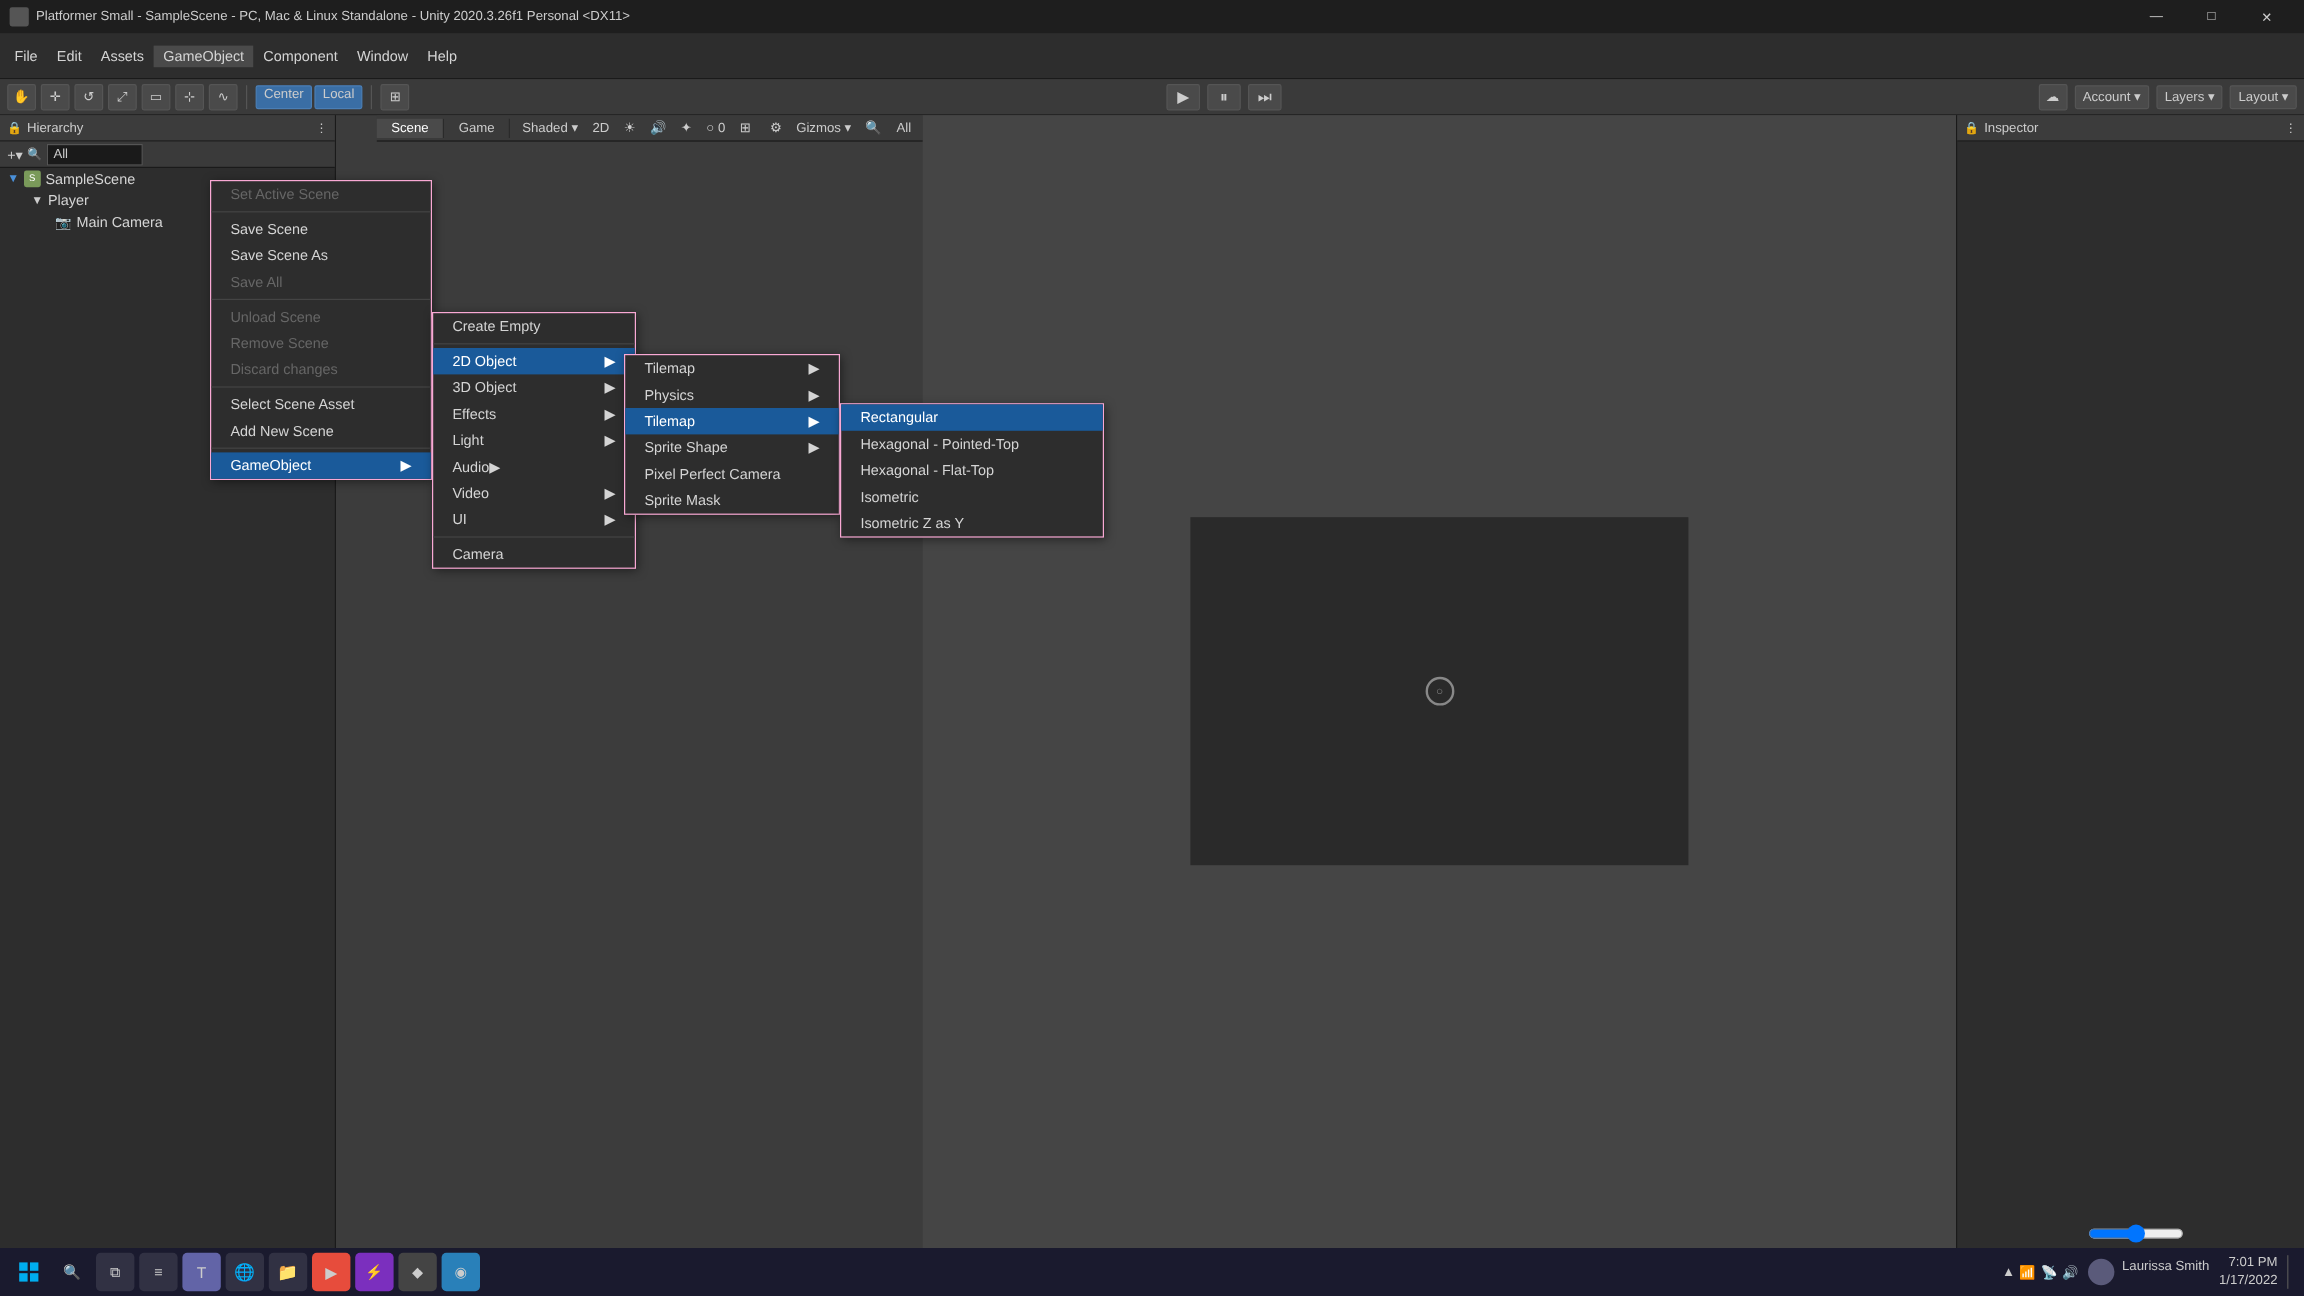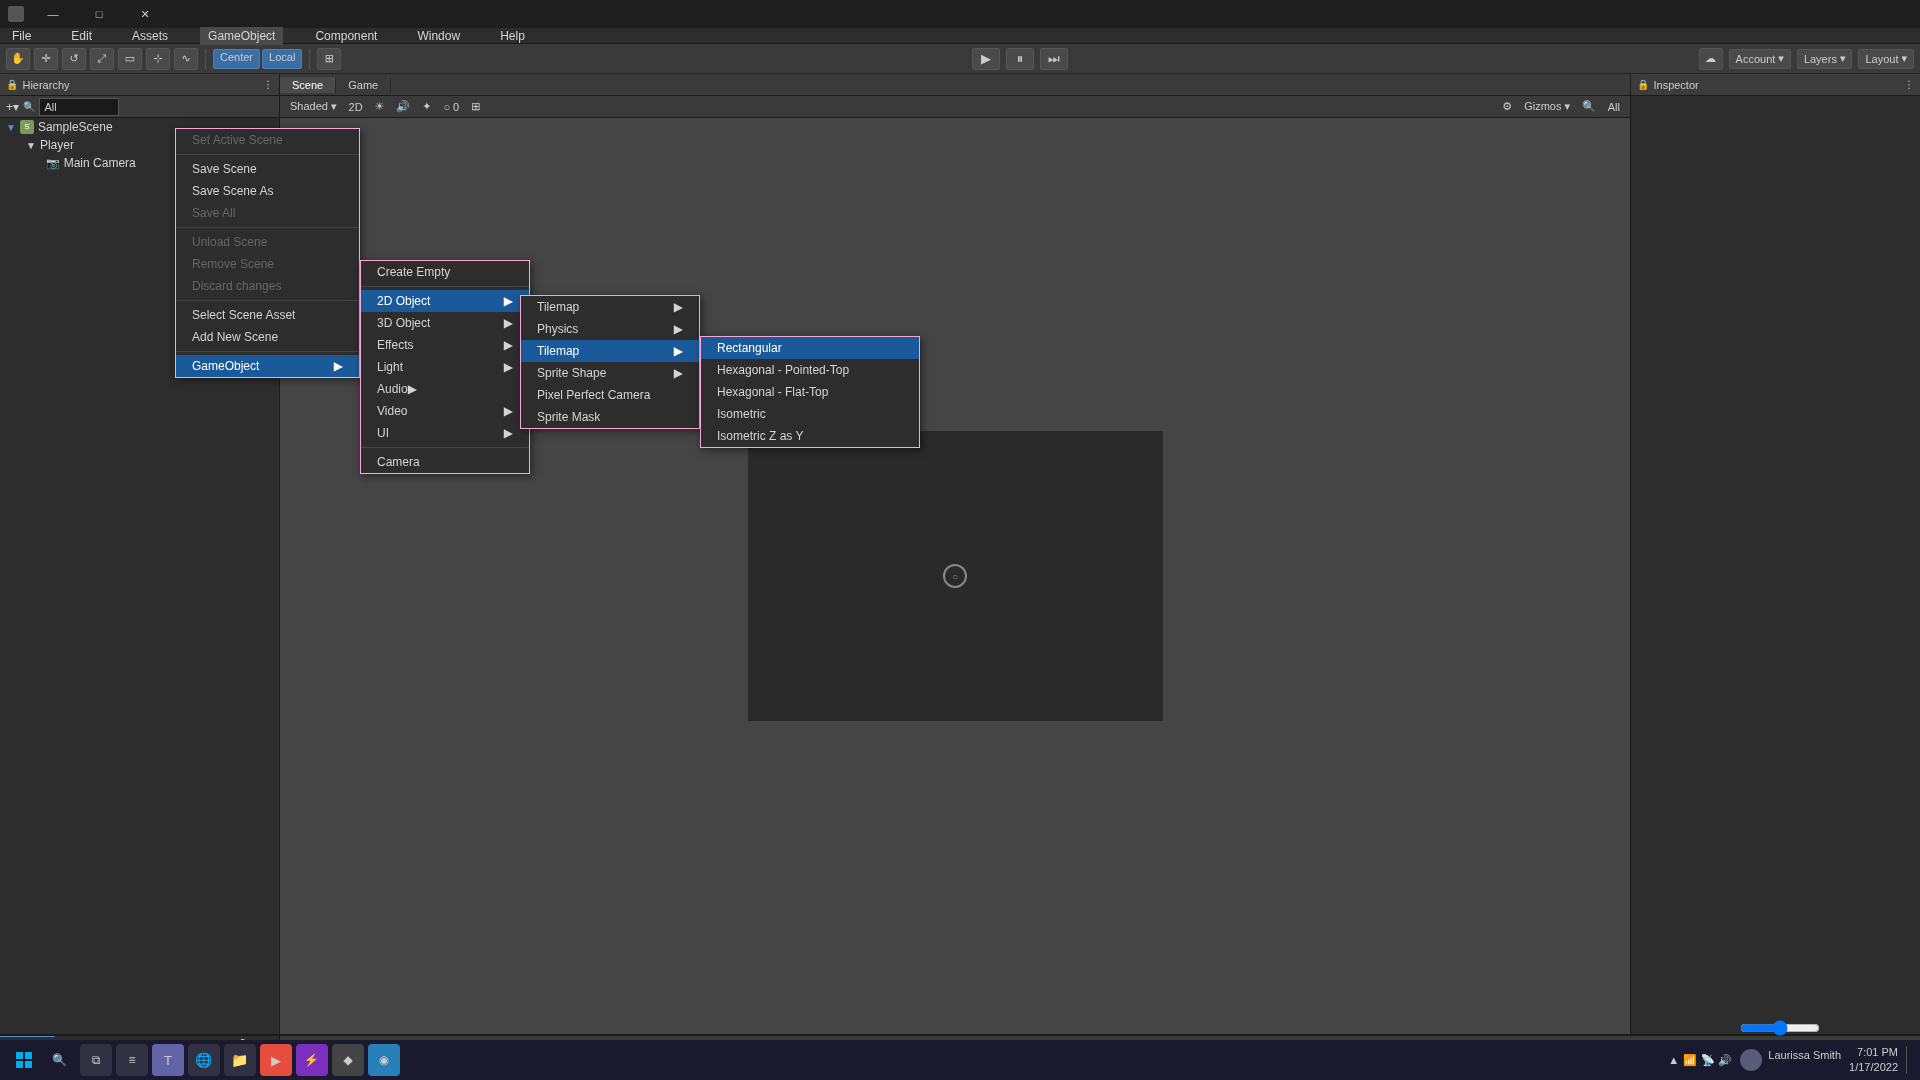--- a/index.html
+++ b/index.html
@@ -34,27 +34,26 @@
     #titlebar .title-text { flex: 1; }
     #titlebar .win-controls { display: flex; gap: 0; }
     #titlebar .win-btn {
       width: 46px; height: 28px;
       display: flex; align-items: center; justify-content: center;
       cursor: pointer; font-size: 11px; color: #ccc;
     }
 
     
     #menubar {
-      height: 16px;
+      height: 38px;
       background: #2d2d2d;
       display: flex;
       align-items: center;
       padding: 0 4px;
       border-bottom: 1px solid #1a1a1a;
-      gap: 24px;
     }
     .menu-item {
       padding: 2px 8px;
       cursor: pointer;
       color: #d4d4d4;
       font-size: 12px;
     }
 
     
     #toolbar {
@@ -266,21 +265,21 @@
     .taskbar-clock { text-align: right; line-height: 1.4; }
     .taskbar-tray { display: flex; align-items: center; gap: 4px; }
 
     
     #scene-inspector {
       flex: 1;
       display: flex;
     }
     #scene-area {
       flex: 1;
-      display: flex; flex-direction: column;
+      display: flex;  padding-left: 34px;
     }
 
     .hier-search {
       height: 18px; padding: 0 4px;
       background: #1a1a1a; border: 1px solid #555;
       color: #ccc; font-size: 11px; width: 80px;
     }
 
     
     #bottom-row {
@@ -305,20 +304,21 @@
       background: #454545;
       position: relative;
       display: flex; align-items: center; justify-content: center;
     }
   </style>
 </head>
 <body>
 
 <div id="titlebar">
   <div class="title-icon"></div>
+  <span class="title-text">Platformer Small - SampleScene - PC, Mac &amp; Linux Standalone - Unity 2020.3.26f1 Personal &lt;DX11&gt;</span>
   <div class="win-controls">
     <div class="win-btn">—</div>
     <div class="win-btn">□</div>
     <div class="win-btn close">✕</div>
   </div>
 </div>
 
 <div id="menubar">
   <span class="menu-item">File</span>
   <span class="menu-item">Edit</span>

